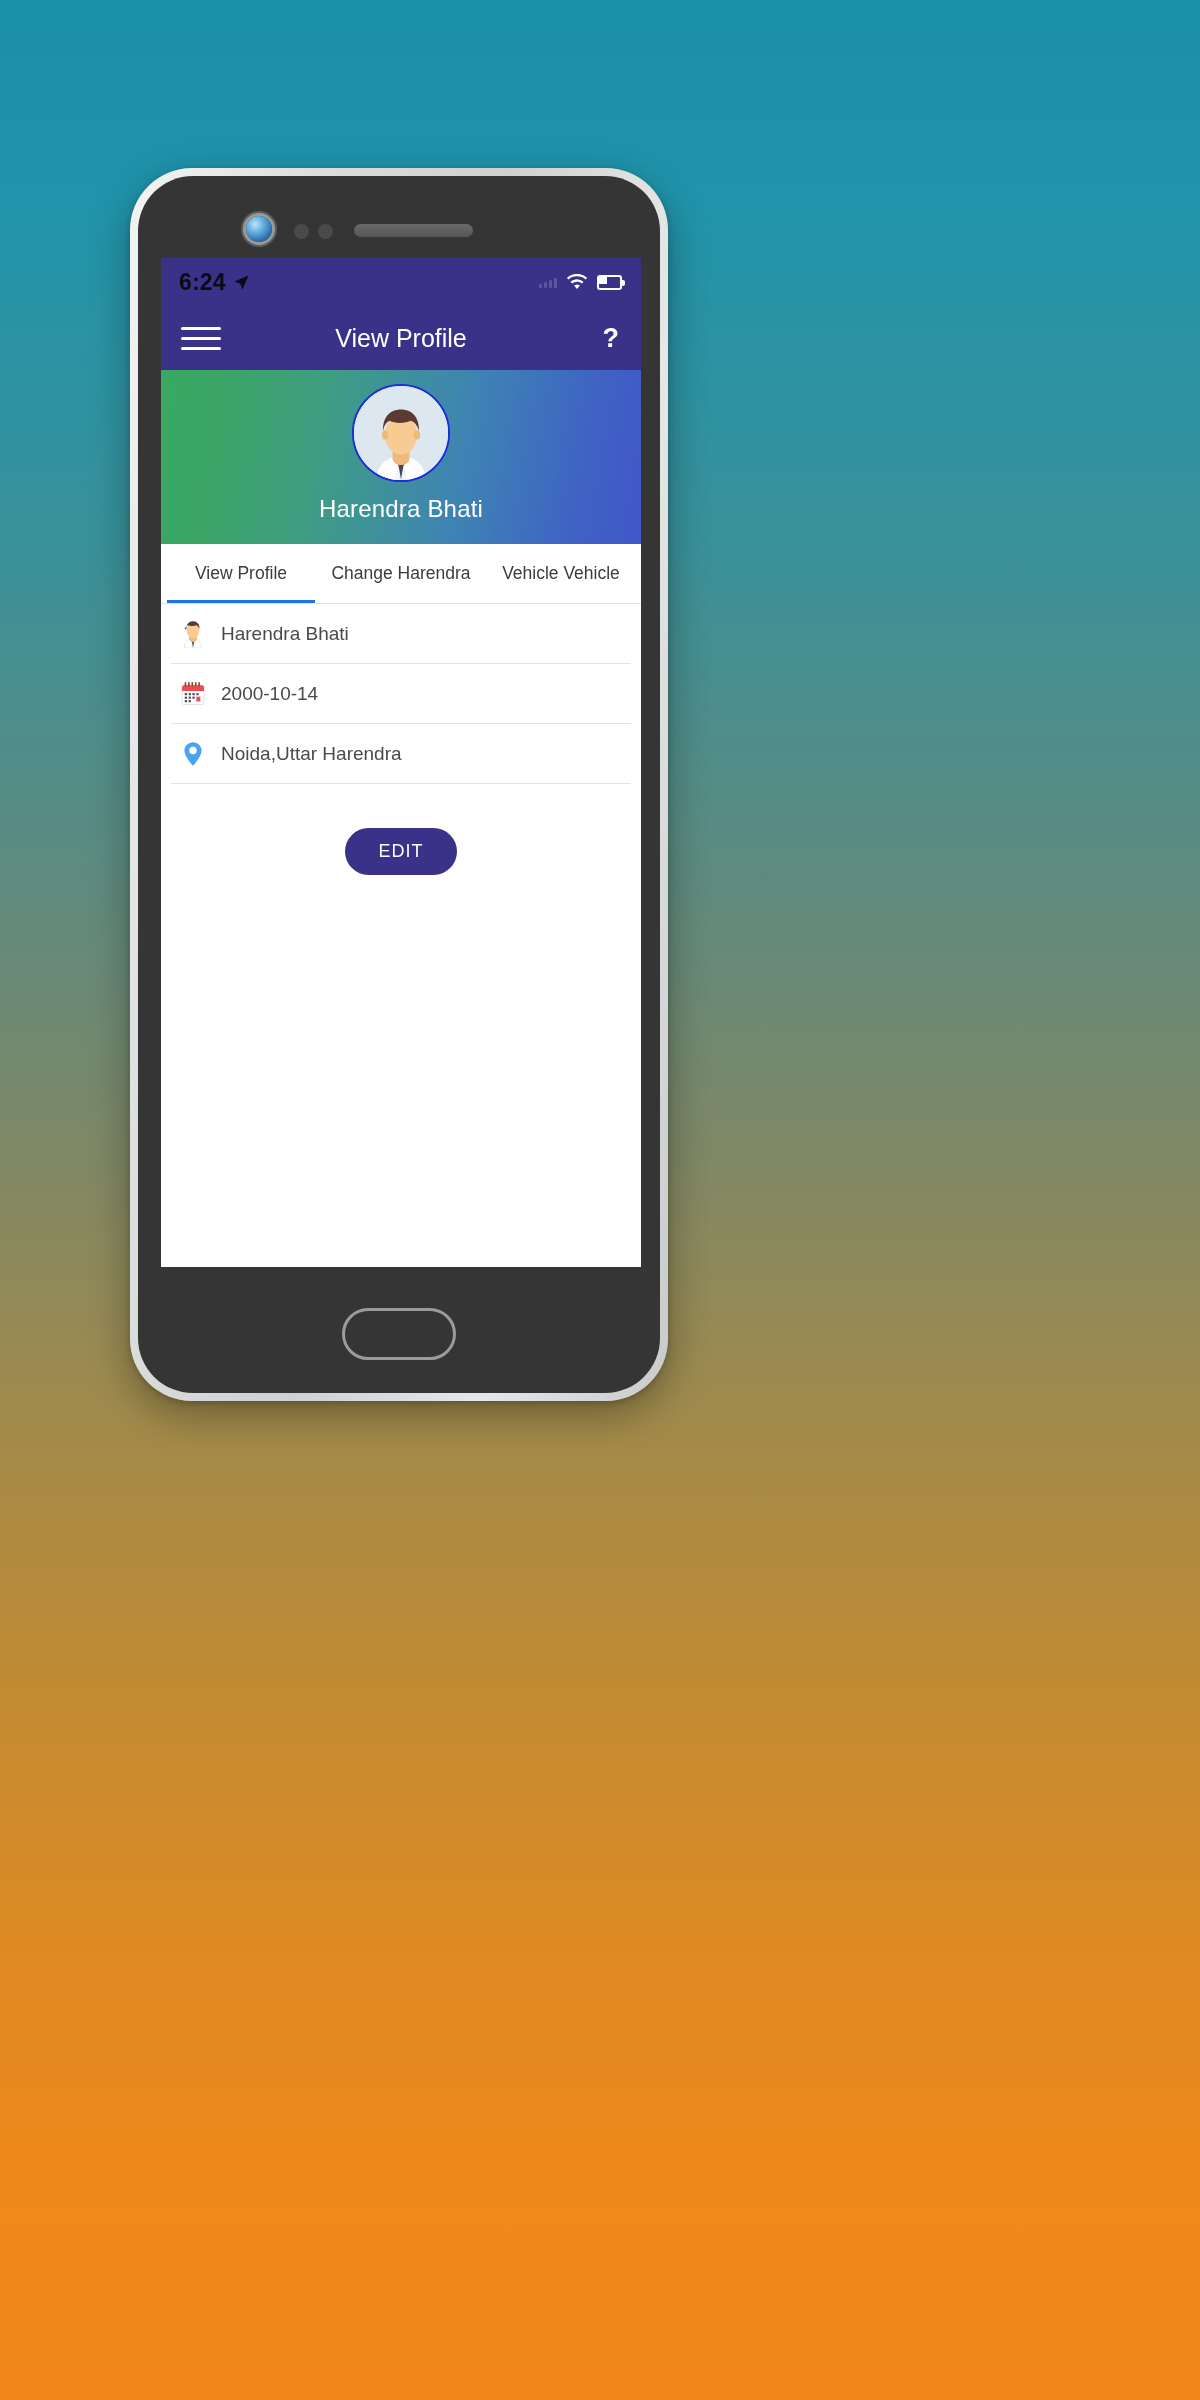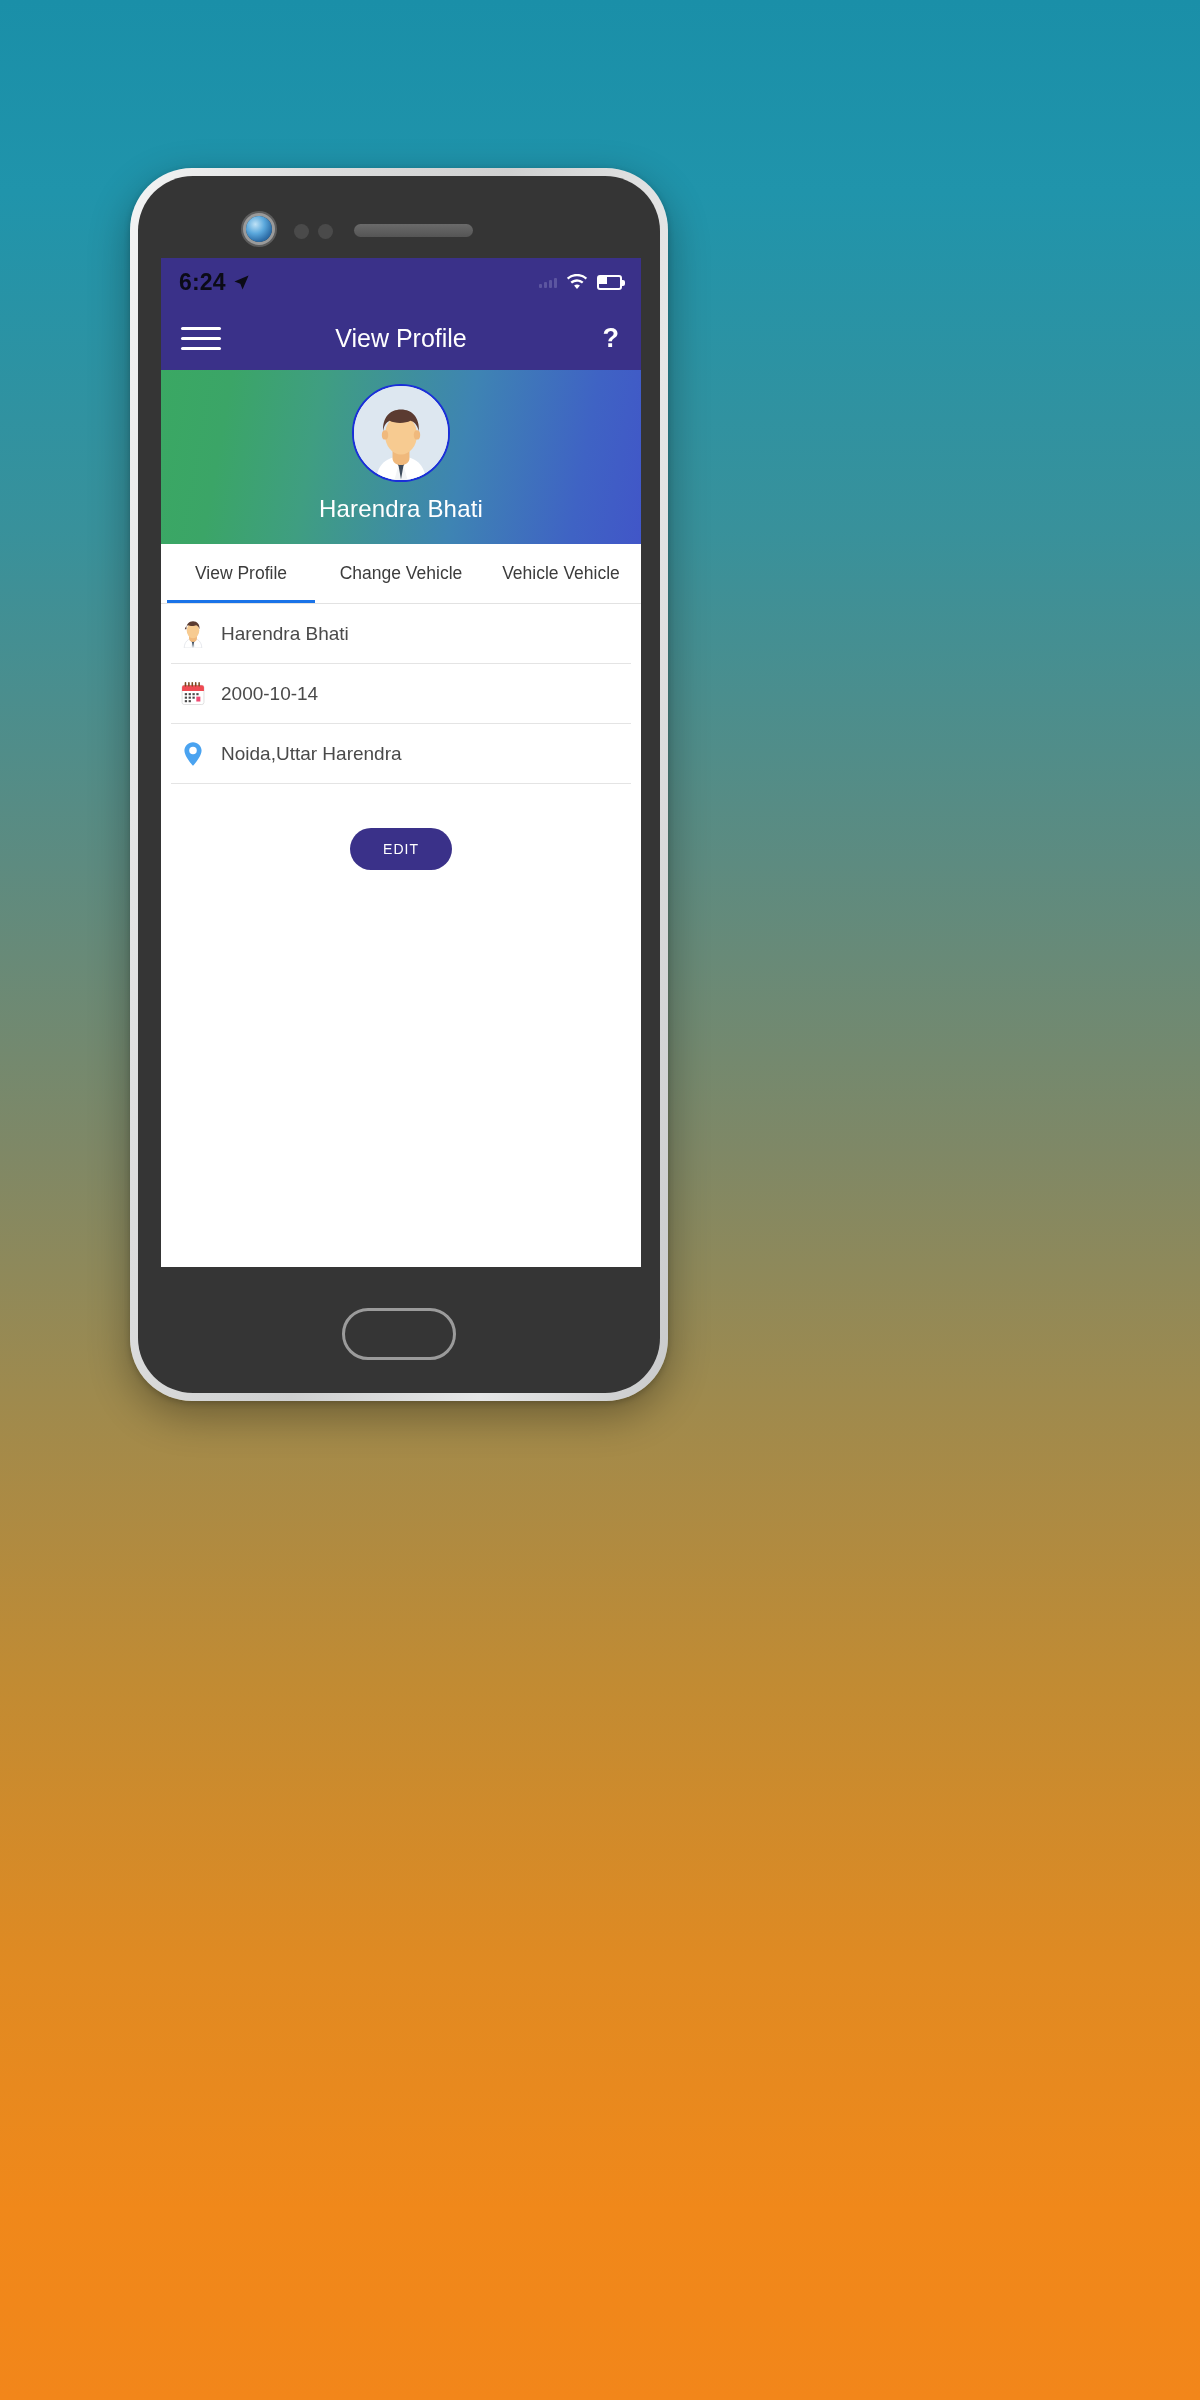--- a/index.html
+++ b/index.html
@@ -163,21 +163,21 @@
     border-bottom:1px solid #e4e4e4;
     padding-left:8px;
   }
   .info-row .ico{ width:28px; height:28px; flex:0 0 28px; display:block; }
   .info-row .val{ font-size:19px; color:#4a4a4a; }
 
   
   #edit-wrap{ background:#fff; display:flex; justify-content:center; padding-top:44px; }
   #edit-button{
     background:#3a3189; color:#fff;
-    font-size:14px; letter-spacing:1px;
+    font-size:18px; letter-spacing:1px;
     border:none; border-radius:24px;
     padding:13px 33px; cursor:pointer;
   }
   #screen-filler{ background:#fff; flex:1; }
   #screen-col{ display:flex; flex-direction:column; height:100%; }
 </style>
 </head>
 <body>
 
 <div id="phone">
@@ -240,21 +240,21 @@
               <ellipse cx="33" cy="52" rx="3.4" ry="5" fill="#f0b97c"></ellipse>
               <ellipse cx="67" cy="52" rx="3.4" ry="5" fill="#f0b97c"></ellipse>
               <path d="M31 48c-1-14 7-23 19-23s20 9 19 23c-2-7-5-10-9-11-5 3-17 3-22 0-4 2-6 5-7 11z" fill="#5b3b31"></path>
             </svg>
           </div>
           <div id="banner-name">Harendra Bhati</div>
         </div>
 
         <div id="tabs">
           <div class="tab active">View Profile</div>
-          <div class="tab">Change Vehicle</div>
+          <div class="tab">Change Harendra</div>
           <div class="tab">Vehicle Vehicle</div>
         </div>
 
         <div id="info-list">
 
           <div class="info-row">
             <svg class="ico" viewBox="0 0 32 32">
               <path d="M6 32c0-7 4.6-11 10-11s10 4 10 11z" fill="#ffffff" stroke="#e3e6ea" stroke-width="1"></path>
               <path d="M16 21 19 32h-6z" fill="#f4f6f8"></path>
               <path d="M16 22l-2 2 1 2 1 6 1-6 1-2z" fill="#3d4b5c"></path>

